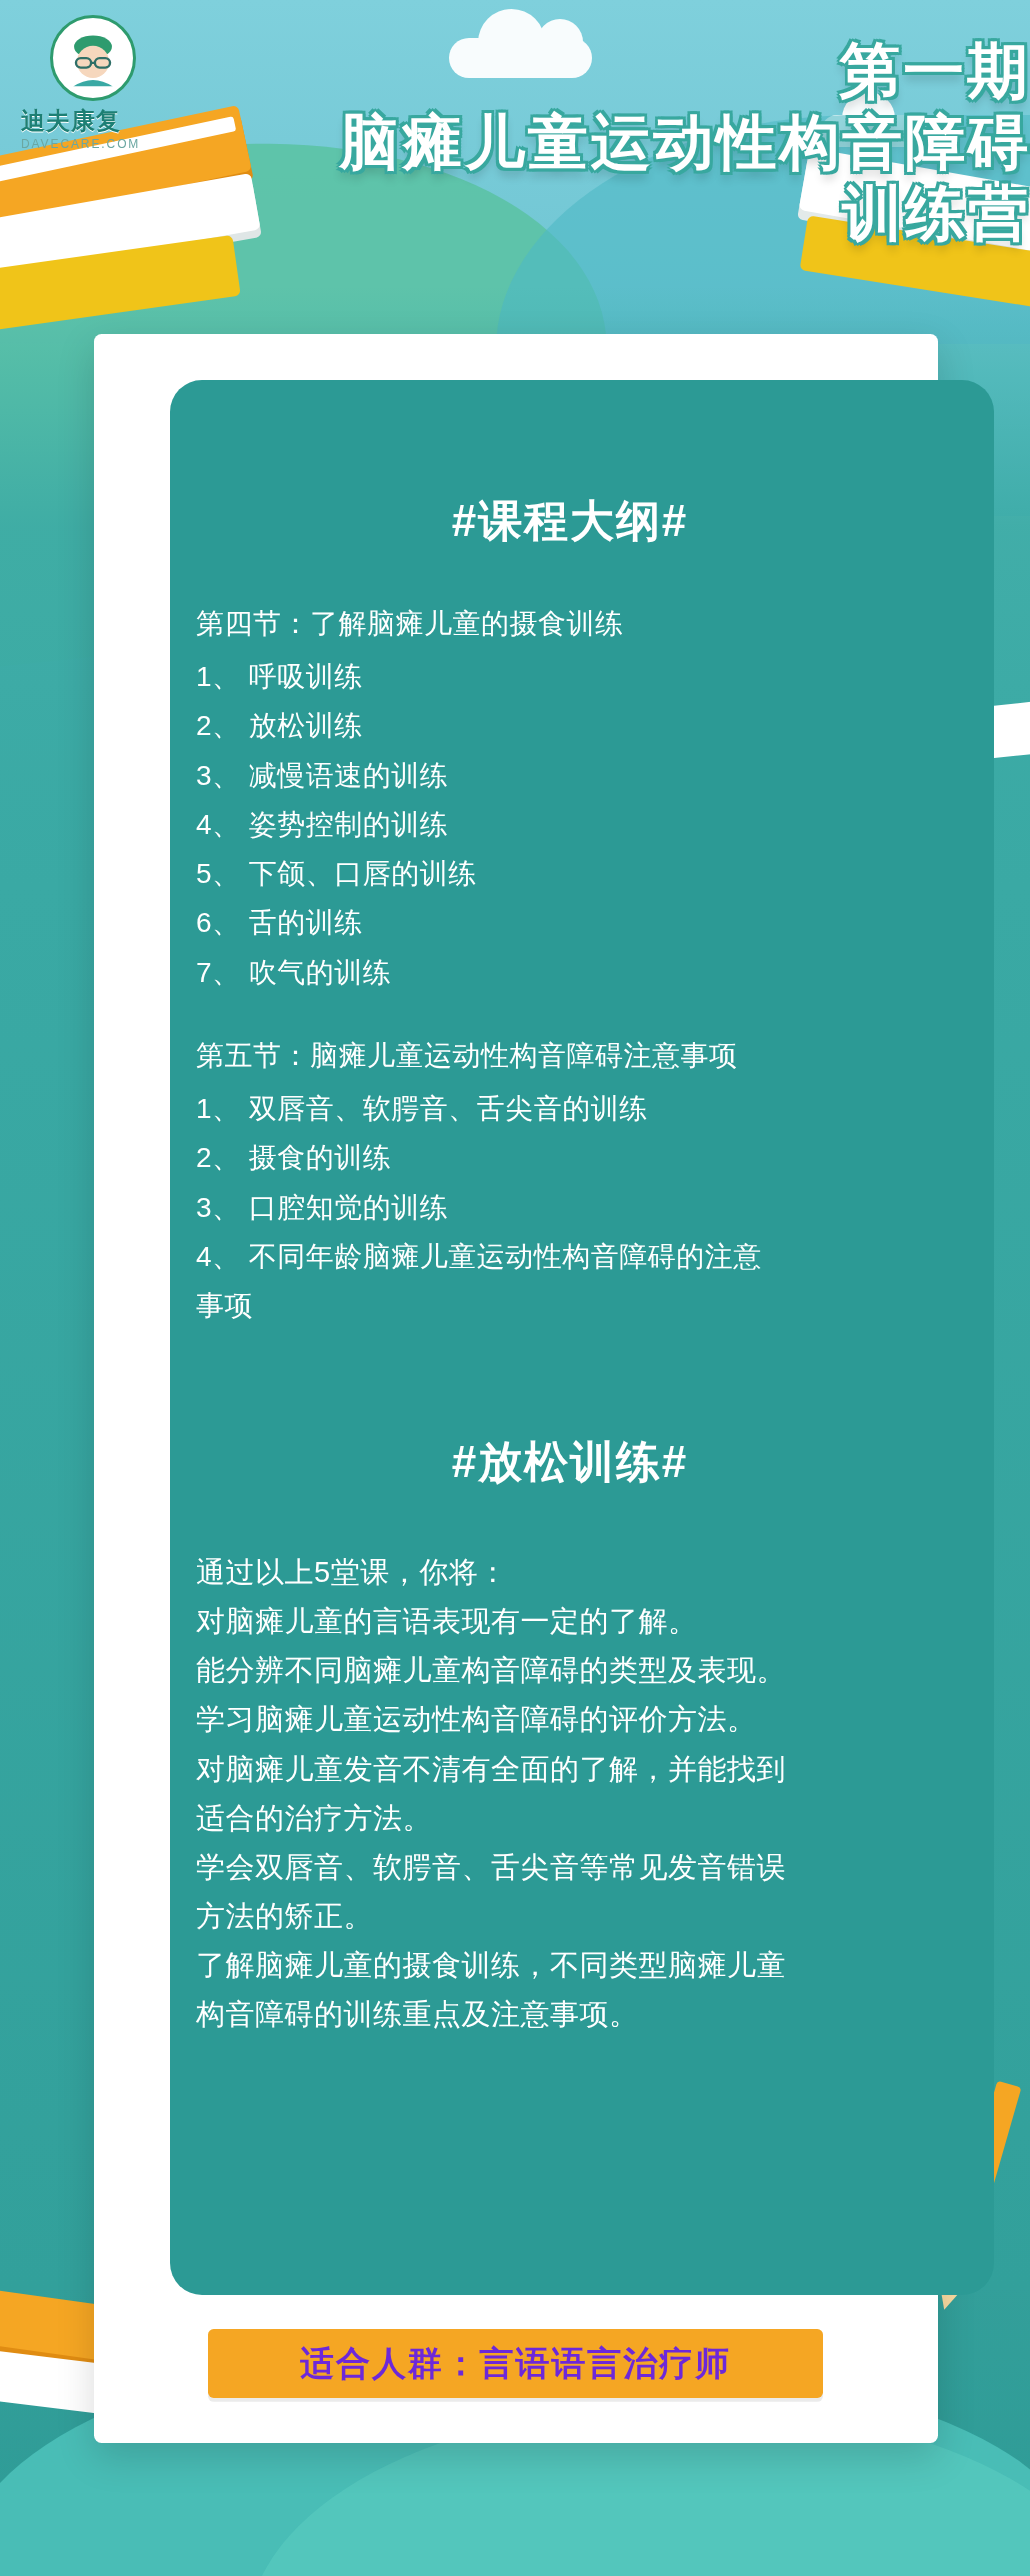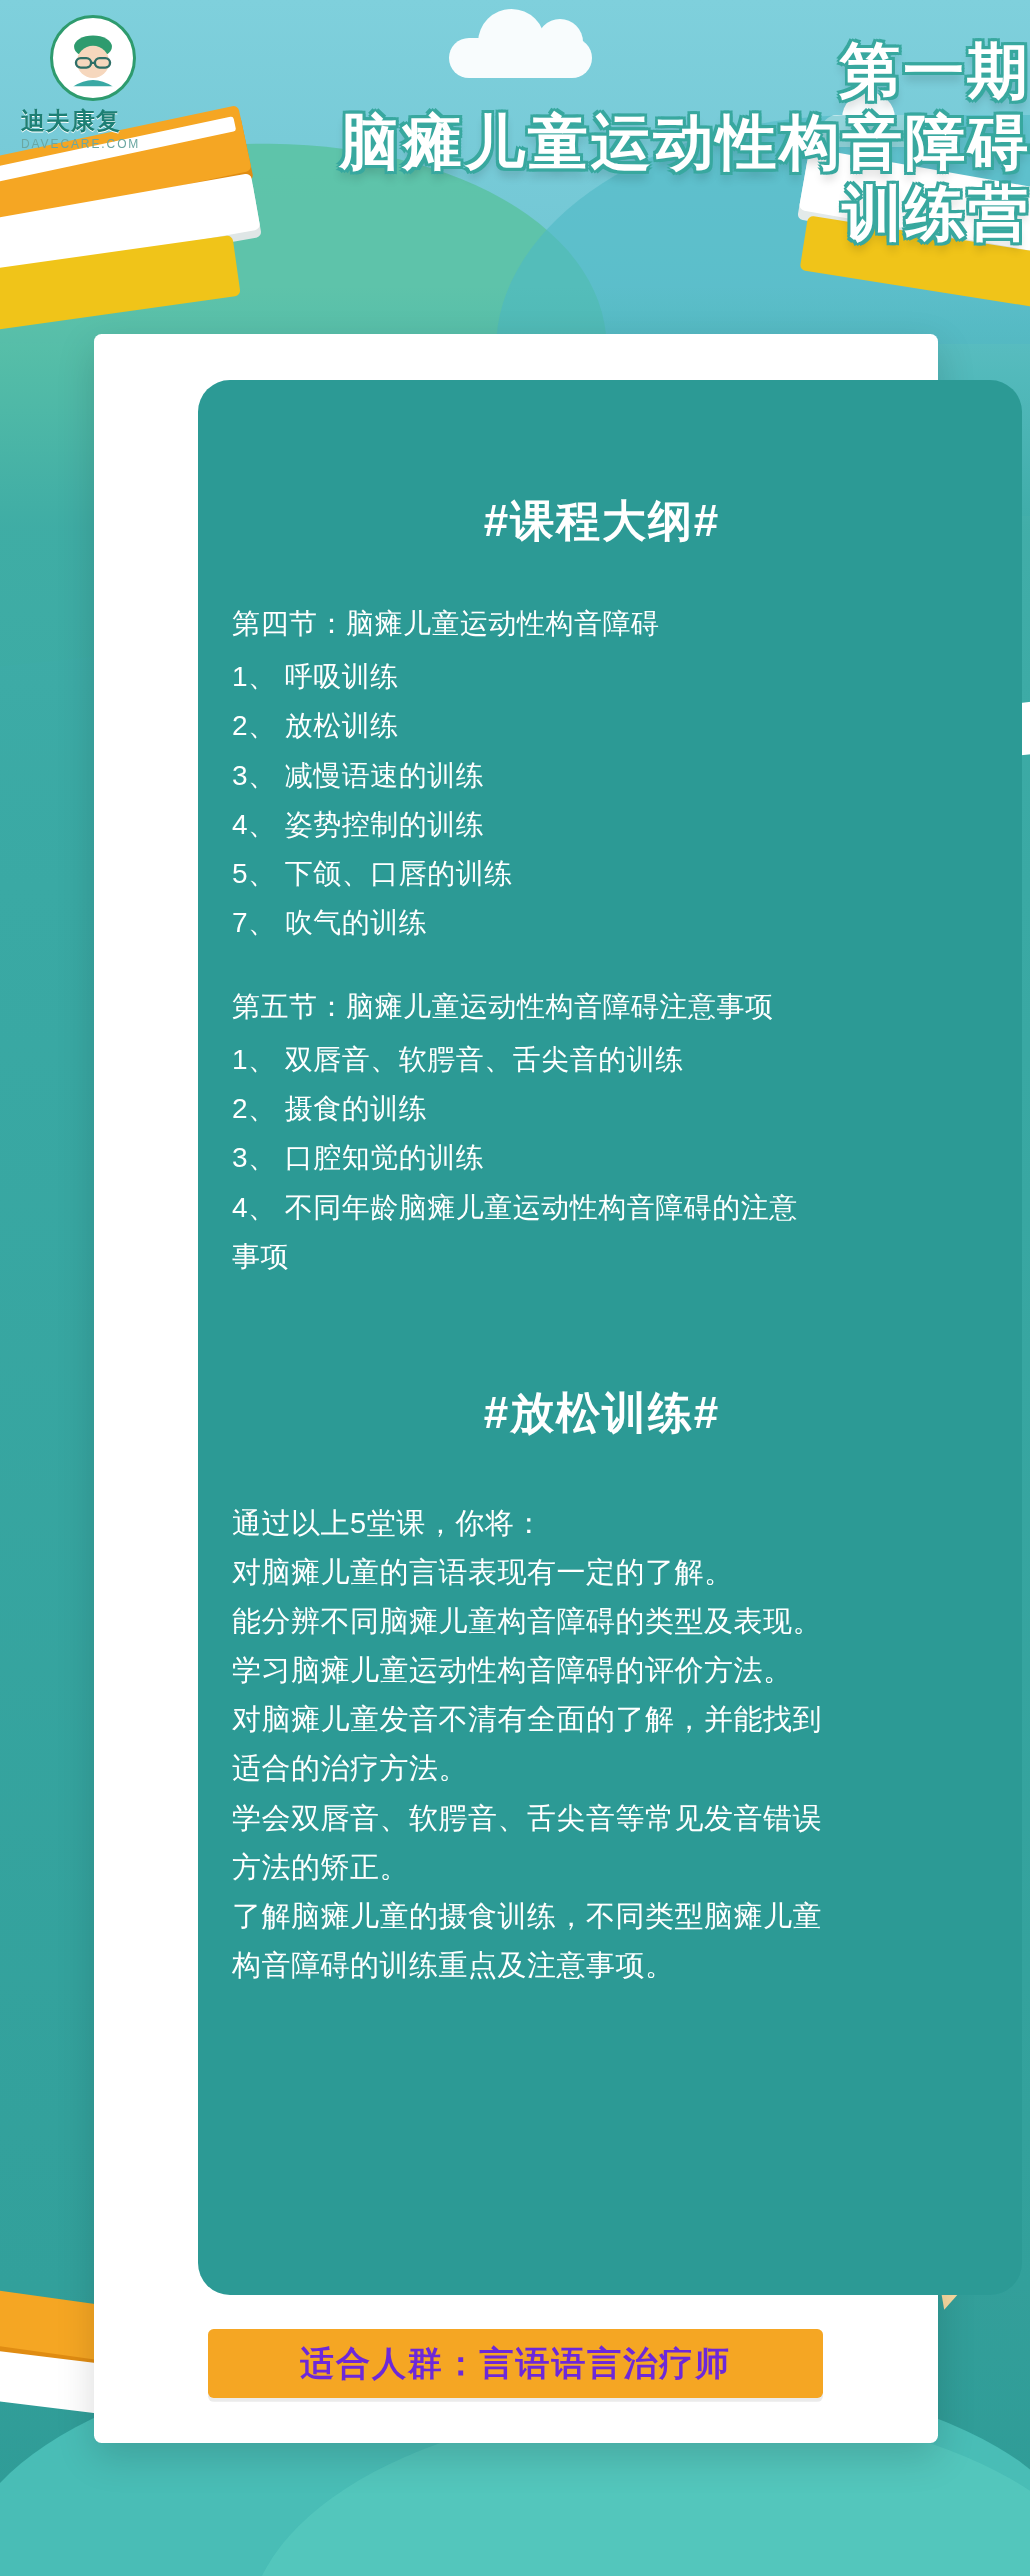--- a/index.html
+++ b/index.html
@@ -246,23 +246,22 @@
   }
   .card-teal {
     position: absolute;
     left: 170px; top: 380px;
     width: 824px;
     height: 1915px;
     background: #2c9a95;
     border-radius: 32px;
     z-index: 5;
     box-sizing: border-box;
-    padding: 38px 50px 38px 34px;
+    padding: 38px 50px 38px 26px;
     color: #ffffff;
-    margin-left: 28px;
   }
 
   .section-title {
     text-align: center;
     font-size: 44px;
     font-weight: bold;
     letter-spacing: 1.9px;
     margin: 74px 0 53px 0;
     color: #ffffff;
   }
@@ -359,26 +358,27 @@
     <div class="title-line l3">训练营</div>
   </div>
 
   <div class="card-white"></div>
 
   <div class="card-teal">
 
     <div class="section-title">#课程大纲#</div>
 
     <div class="outline-block">
-      <p class="lesson-head">第四节：脑瘫儿童运动性构音障碍</p>
+      <p class="lesson-head">第四节：了解脑瘫儿童的摄食训练</p>
       <p>1、 呼吸训练</p>
       <p>2、 放松训练</p>
       <p>3、 减慢语速的训练</p>
       <p>4、 姿势控制的训练</p>
       <p>5、 下颌、口唇的训练</p>
+      <p>6、 舌的训练</p>
       <p>7、 吹气的训练</p>
 
       <div class="spacer"></div>
 
       <p class="lesson-head">第五节：脑瘫儿童运动性构音障碍注意事项</p>
       <p>1、 双唇音、软腭音、舌尖音的训练</p>
       <p>2、 摄食的训练</p>
       <p>3、 口腔知觉的训练</p>
       <p>4、 不同年龄脑瘫儿童运动性构音障碍的注意</p>
       <p>事项</p>

